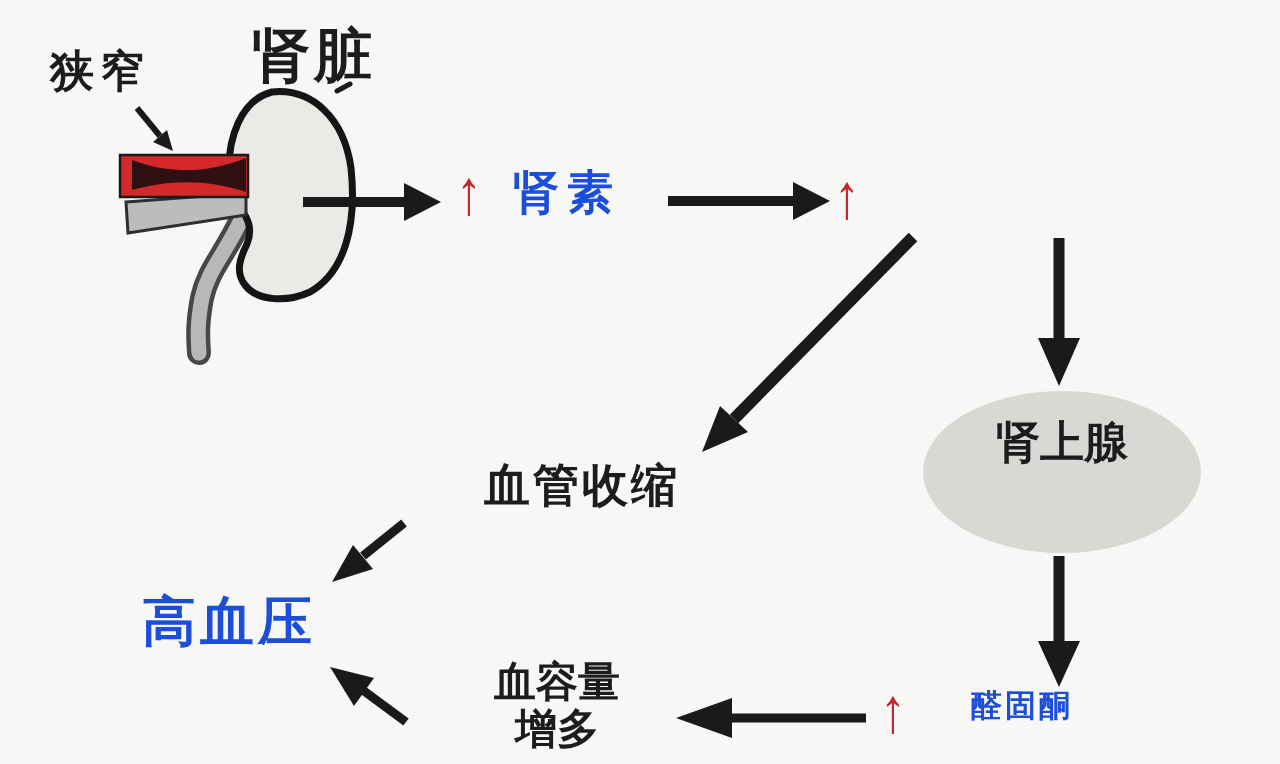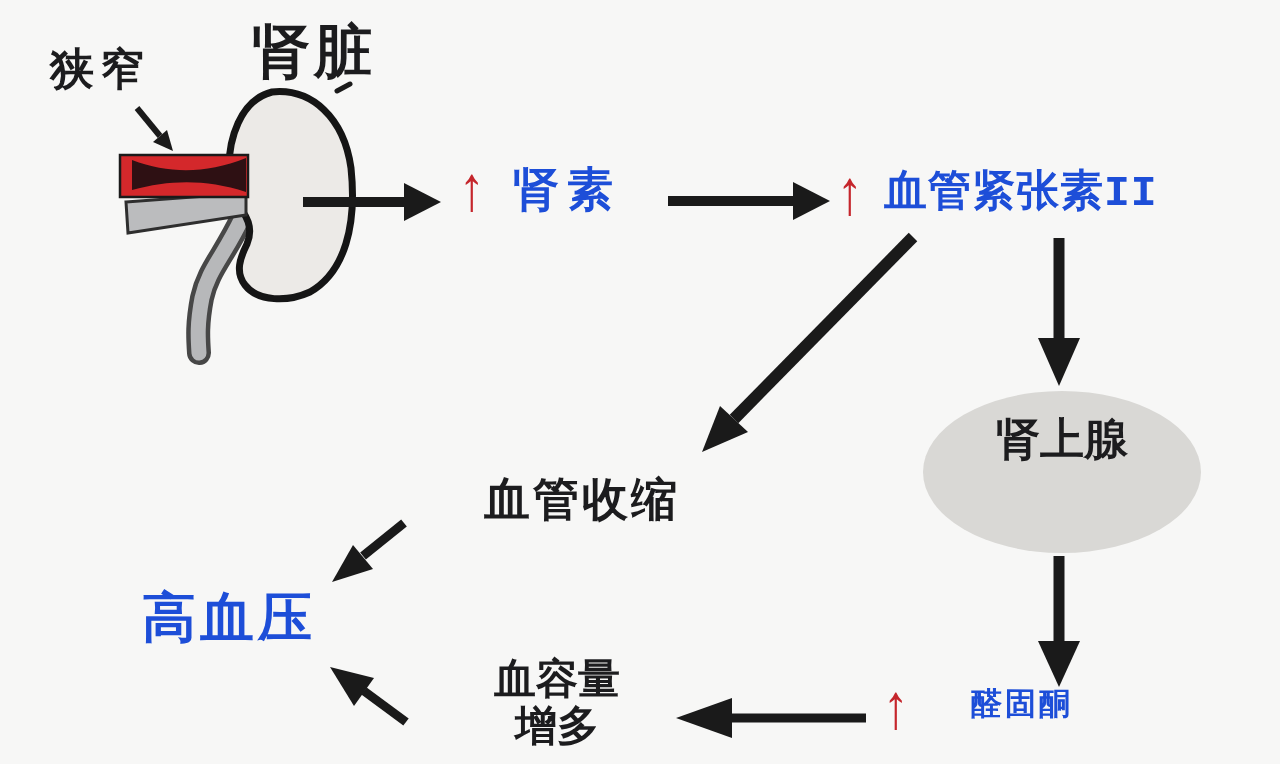--- a/index.html
+++ b/index.html
@@ -1,21 +1,21 @@
 <!DOCTYPE html>
 <html><head>
 <meta charset="utf-8">
 <style>
   html,body { margin:0; padding:0; }
   .canvas {
     position:relative;
     width:1280px; height:764px;
     background:#f7f7f6;
     overflow:hidden;
-    font-family:Liberation Mono, monospace;
+    font-family:Liberation Serif, serif;
   }
   svg.layer { position:absolute; left:0; top:0; }
   .lbl {
     position:absolute;
     font-weight:900;
     color:#1c1c1e;
     white-space:nowrap;
     line-height:1;
   }
   .red { color:#1d4ed8; }
@@ -101,23 +101,22 @@
   </svg>
 
   <div class="lbl" style="left:50px; top:50px; font-size:44px; letter-spacing:6px;">狭窄</div>
 
   <div class="lbl" style="left:252px; top:27px; font-size:58px; letter-spacing:4px;">肾脏</div>
 
   <div class="up-arrow" style="left:456px; top:162px;">↑</div>
   <div class="lbl red" style="left:513px; top:170px; font-size:46px; letter-spacing:8px;">肾素</div>
 
   <div class="up-arrow" style="left:834px; top:166px;">↑</div>
-  <div class="lbl red" style="left:884px; top:172px; font-size:43px; letter-spacing:1px;">血管紧张素II</div>
 
-  <div class="lbl" style="left:484px; top:463px; font-size:46px; letter-spacing:3px;margin-top:17px;">血管收缩</div>
+  <div class="lbl" style="left:484px; top:463px; font-size:46px; letter-spacing:3px;">血管收缩</div>
 
   <div class="lbl center" style="left:923px; top:417px; width:278px; font-size:44px; line-height:1.16;">
     <div>肾上腺</div>
   </div>
 
   <div class="up-arrow" style="left:880px; top:680px;">↑</div>
   <div class="lbl red" style="left:971px; top:690px; font-size:31px; letter-spacing:3px;">醛固酮</div>
 
   <div class="lbl center" style="left:462px; top:659px; width:190px; font-size:42px; line-height:1.12;">
     <div>血容量</div>

